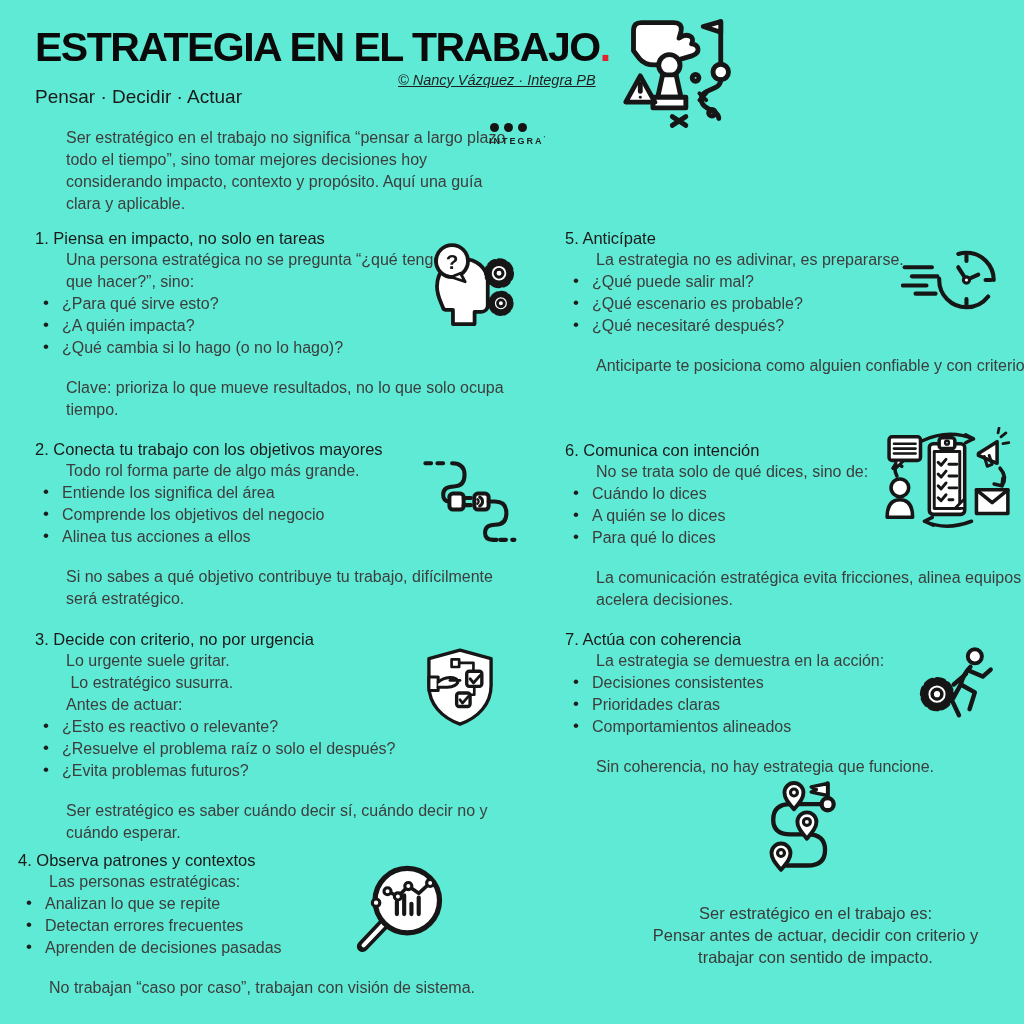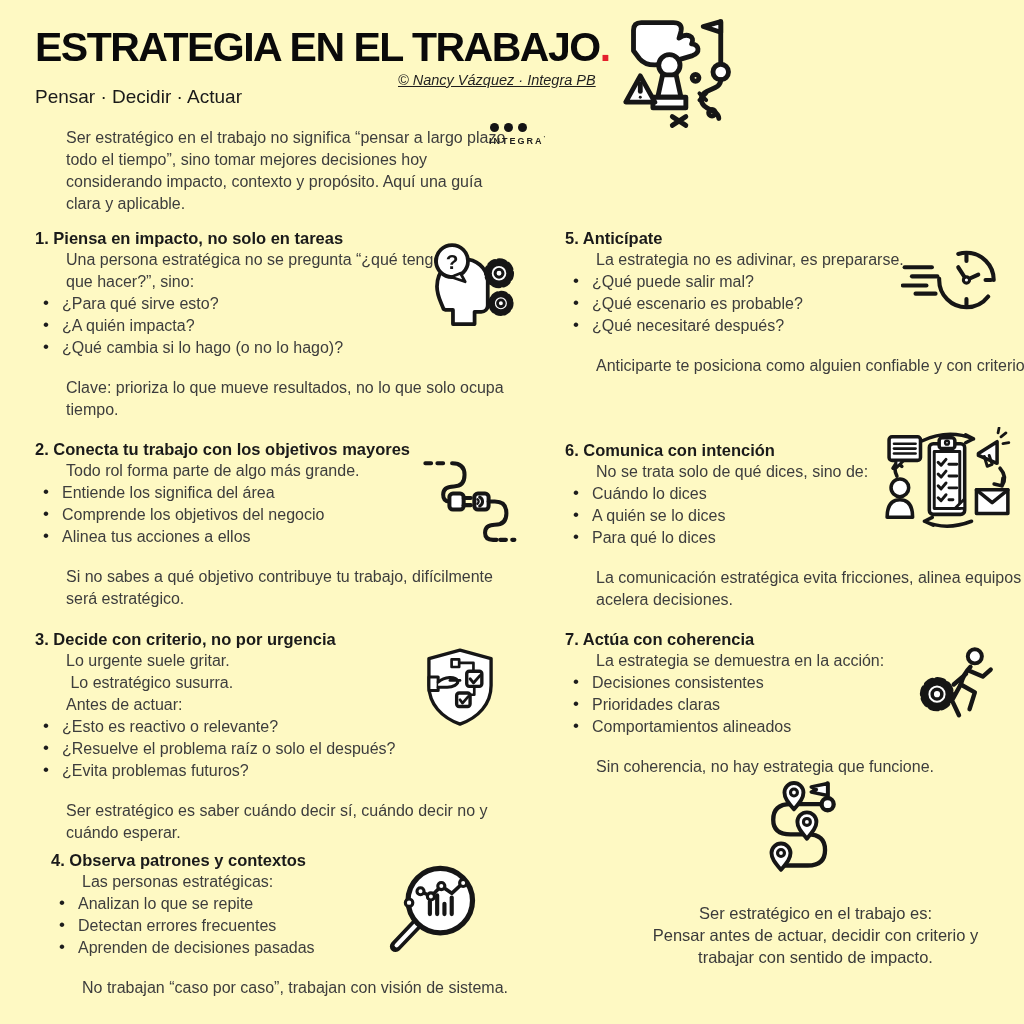--- a/index.html
+++ b/index.html
@@ -7,21 +7,21 @@
     --ink:#131313;
     --body-text:#3d3d3d;
   }
   *{margin:0;padding:0;box-sizing:border-box;}
   html,body{background:#ffffff;}
   body{
     font-family:"Liberation Sans","DejaVu Sans",sans-serif;
     color:var(--body-text);
   }
   .page{
-    position:relative;width:1024px;height:1024px;background:#fef9c3;overflow:hidden;
+    position:relative;width:1024px;height:1024px;background:#5eead4;overflow:hidden;
   }
   
   .title{
     position:absolute;left:35px;top:24px;
     font-size:41px;line-height:46px;font-weight:800;
     letter-spacing:-1.5px;color:#0a0a0a;white-space:nowrap;
   }
   .title .dot{color:var(--accent-red);}
   .credit{
     position:absolute;left:398px;top:72px;
@@ -38,21 +38,21 @@
   .logo{
     position:absolute;left:489px;top:123px;width:60px;text-align:left;
   }
   .logo .dots{display:flex;gap:5px;margin:0 0 3px 1px;}
   .logo .dots span{width:9px;height:9px;border-radius:50%;background:#141414;display:block;}
   .logo .name{font-size:9px;font-weight:700;letter-spacing:2px;color:#1c1c1c;white-space:nowrap;}
   .logo sup{font-size:6px;}
   .hero-icon{position:absolute;left:618px;top:10px;}
   
   .sec{position:absolute;}
-  .sec h2{font-size:16.5px;line-height:22px;font-weight:700;color:#1a1a1a;}
+  .sec h2{font-size:16.5px;line-height:22px;font-weight:400;color:#1a1a1a;}
   .lines{font-size:16px;line-height:22px;white-space:pre;color:var(--body-text);margin-left:31px;}
   .sec ul{list-style:none;}
   .sec li{position:relative;padding-left:27px;font-size:16px;line-height:22px;color:var(--body-text);}
   .sec li::before{content:"•";position:absolute;left:8px;top:-1px;color:#1d1d1d;font-size:17px;}
   .closing{margin-top:18px;}
   .sec .icon{position:absolute;}
   
   .footer{
     position:absolute;left:565px;top:780px;width:470px;text-align:center;
   }
@@ -179,21 +179,21 @@
         <path d="M62 39 l4 5 8 -9" stroke-width="3.4"></path>
         <rect x="46" y="56" width="16" height="16" rx="3" fill="#fff"></rect>
         <path d="M50 64 l3 4 7 -8" stroke-width="3.2"></path>
         <rect x="13" y="37" width="11" height="16" fill="#fff" stroke-width="3.6"></rect>
         <path d="M24 43 C32 36 44 36 47 41 C49 45 42 50 32 49 L24 49" fill="#fff" stroke-width="3.6"></path>
         <path d="M38 41 H50" stroke-width="3.2"></path>
       </g>
     </svg>
   </section>
 
-  <section class="sec" style="left:51px;top:849px;width:480px;">
+  <section class="sec" style="left:18px;top:849px;width:480px;">
     <h2>4. Observa patrones y contextos</h2>
     <div class="lines">Las personas estratégicas:</div>
     <ul>
       <li>Analizan lo que se repite</li>
       <li>Detectan errores frecuentes</li>
       <li>Aprenden de decisiones pasadas</li>
     </ul>
     <div class="lines closing">No trabajan “caso por caso”, trabajan con visión de sistema.</div>
     <svg class="icon" style="left:330px;top:10px;" width="104" height="104" viewBox="0 0 100 100">
       <g fill="none" stroke="#161616" stroke-linecap="round" stroke-linejoin="round">

